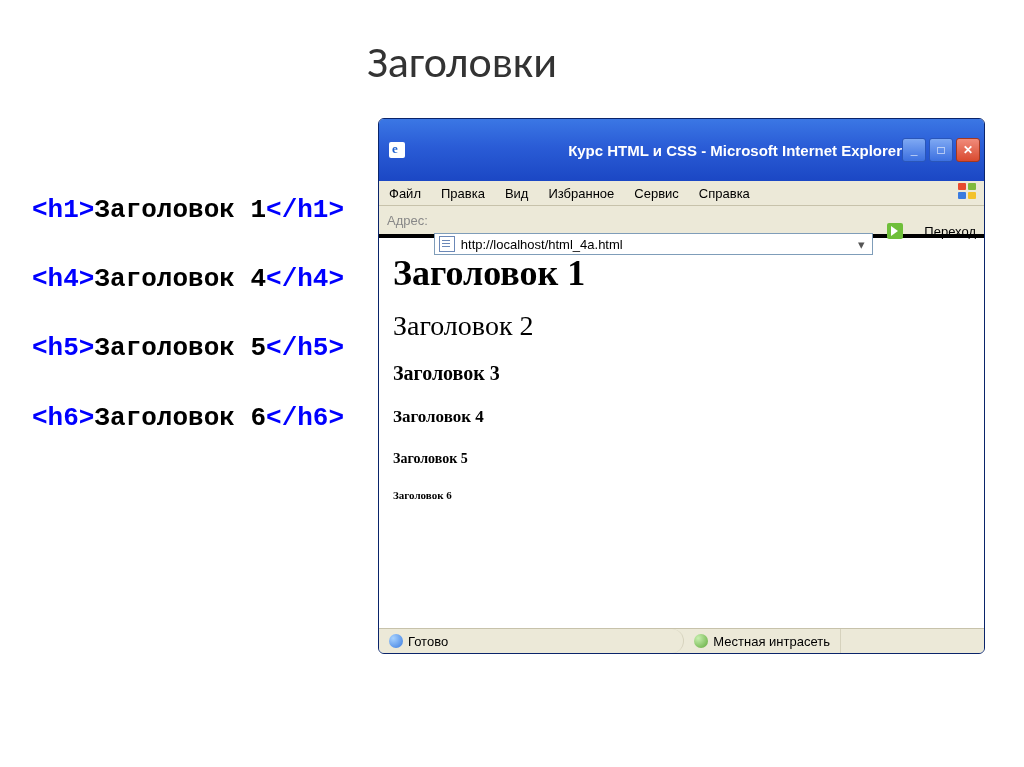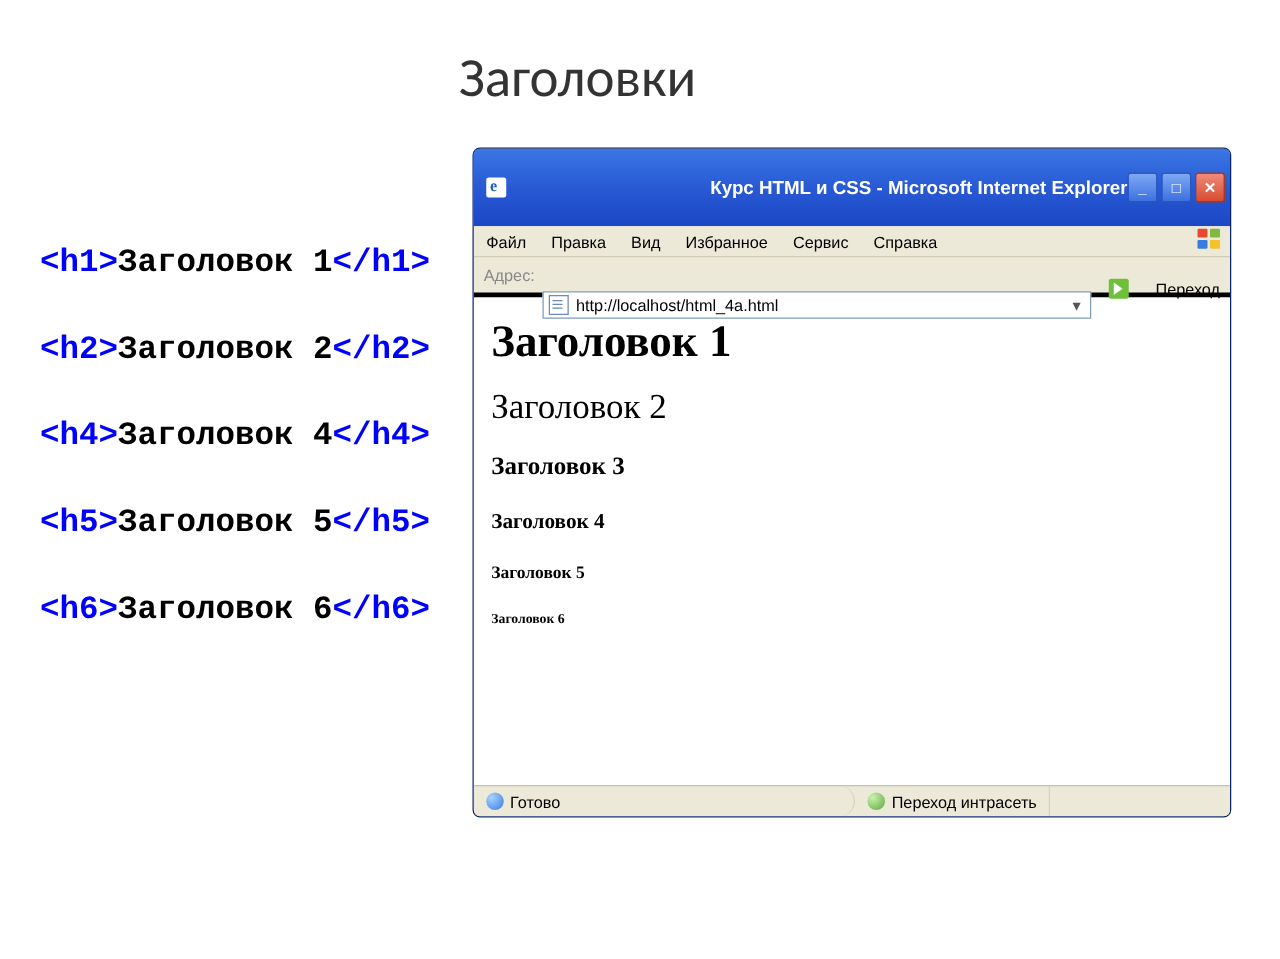--- a/index.html
+++ b/index.html
@@ -53,21 +53,20 @@
   .statusbar .ico3{width:14px;height:14px;border-radius:50%;background:radial-gradient(circle at 30% 30%,#c8f0b0,#5fa93a);position:relative;}
 </style>
 </head>
 <body>
 
 <div class="slide">
   <div class="slide-title">Заголовки</div>
 
   <div class="code-col">
     <div class="line"><span class="tag">&lt;h1&gt;</span><span class="txt">Заголовок 1</span><span class="tag">&lt;/h1&gt;</span></div>
-    <div class="line"><span class="tag">&lt;h2&gt;</span><span class="txt">Заголовок 2</span><span class="tag">&lt;/h2&gt;</span></div>
     <div class="line"><span class="tag">&lt;h4&gt;</span><span class="txt">Заголовок 4</span><span class="tag">&lt;/h4&gt;</span></div>
     <div class="line"><span class="tag">&lt;h5&gt;</span><span class="txt">Заголовок 5</span><span class="tag">&lt;/h5&gt;</span></div>
     <div class="line"><span class="tag">&lt;h6&gt;</span><span class="txt">Заголовок 6</span><span class="tag">&lt;/h6&gt;</span></div>
   </div>
 
   <div class="ie">
     <div class="titlebar">
       <span class="ico"></span>
       <span class="ttxt">Курс HTML и CSS - Microsoft Internet Explorer</span>
       <div class="winbtns">
@@ -109,17 +108,17 @@
       <div class="h6">Заголовок 6</div>
     </div>
 
     <div class="statusbar">
       <div class="cell">
         <span class="ico2"></span>
         <span>Готово</span>
       </div>
       <div class="cell">
         <span class="ico3"></span>
-        <span>Переход интрасеть</span>
+        <span>Местная интрасеть</span>
       </div>
     </div>
   </div>
 </div>
 
 </body></html>

